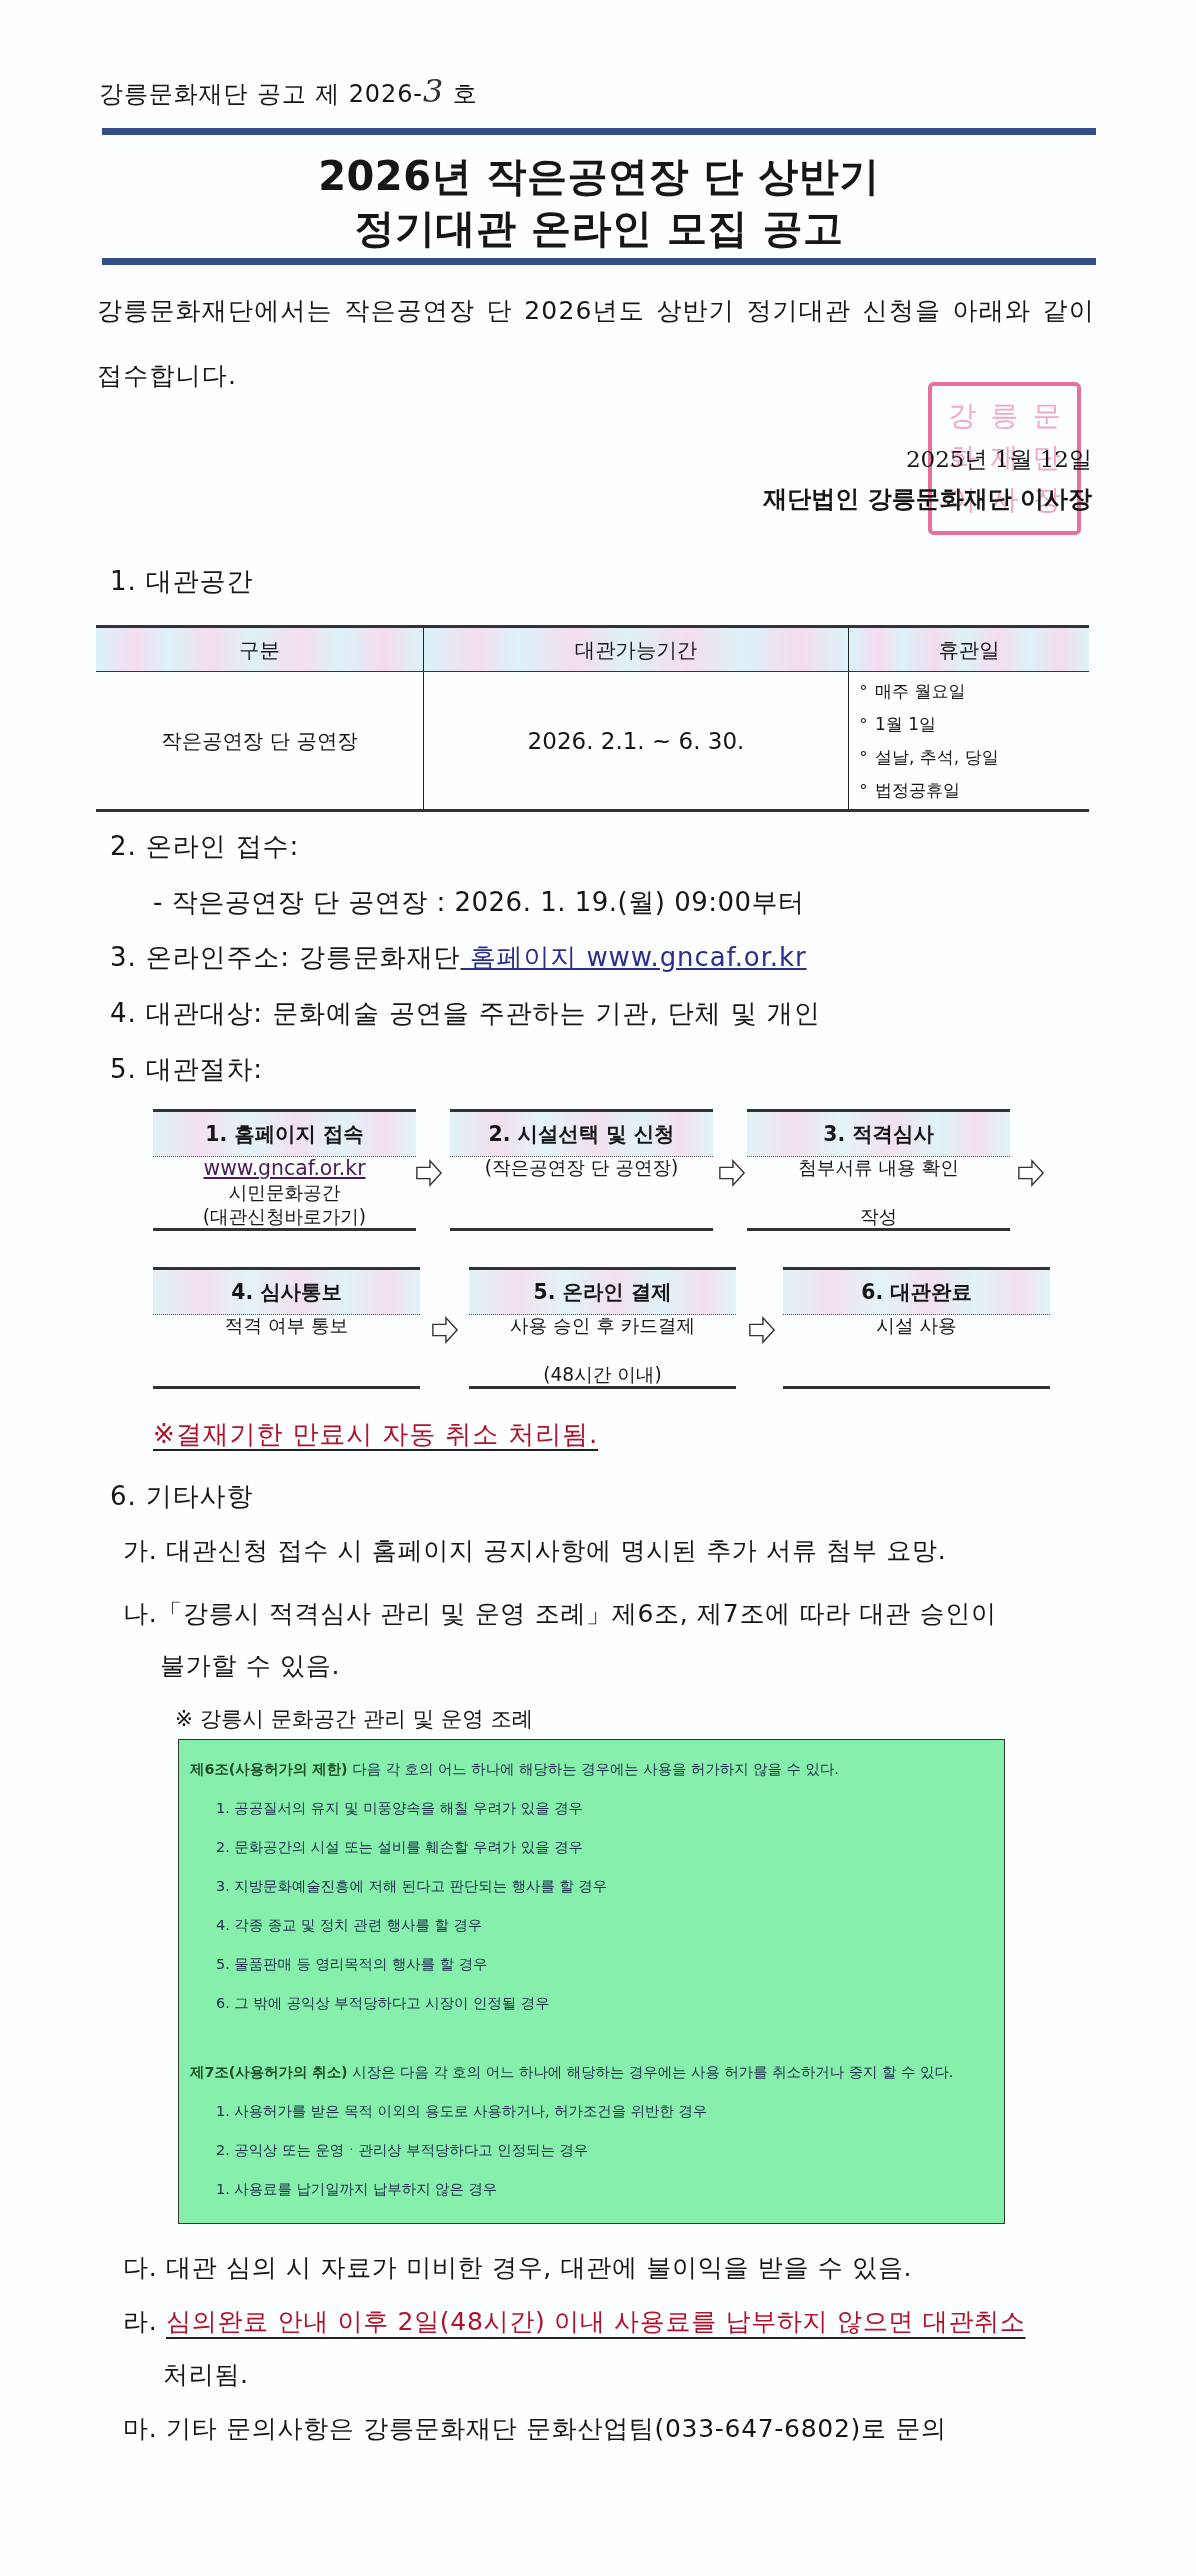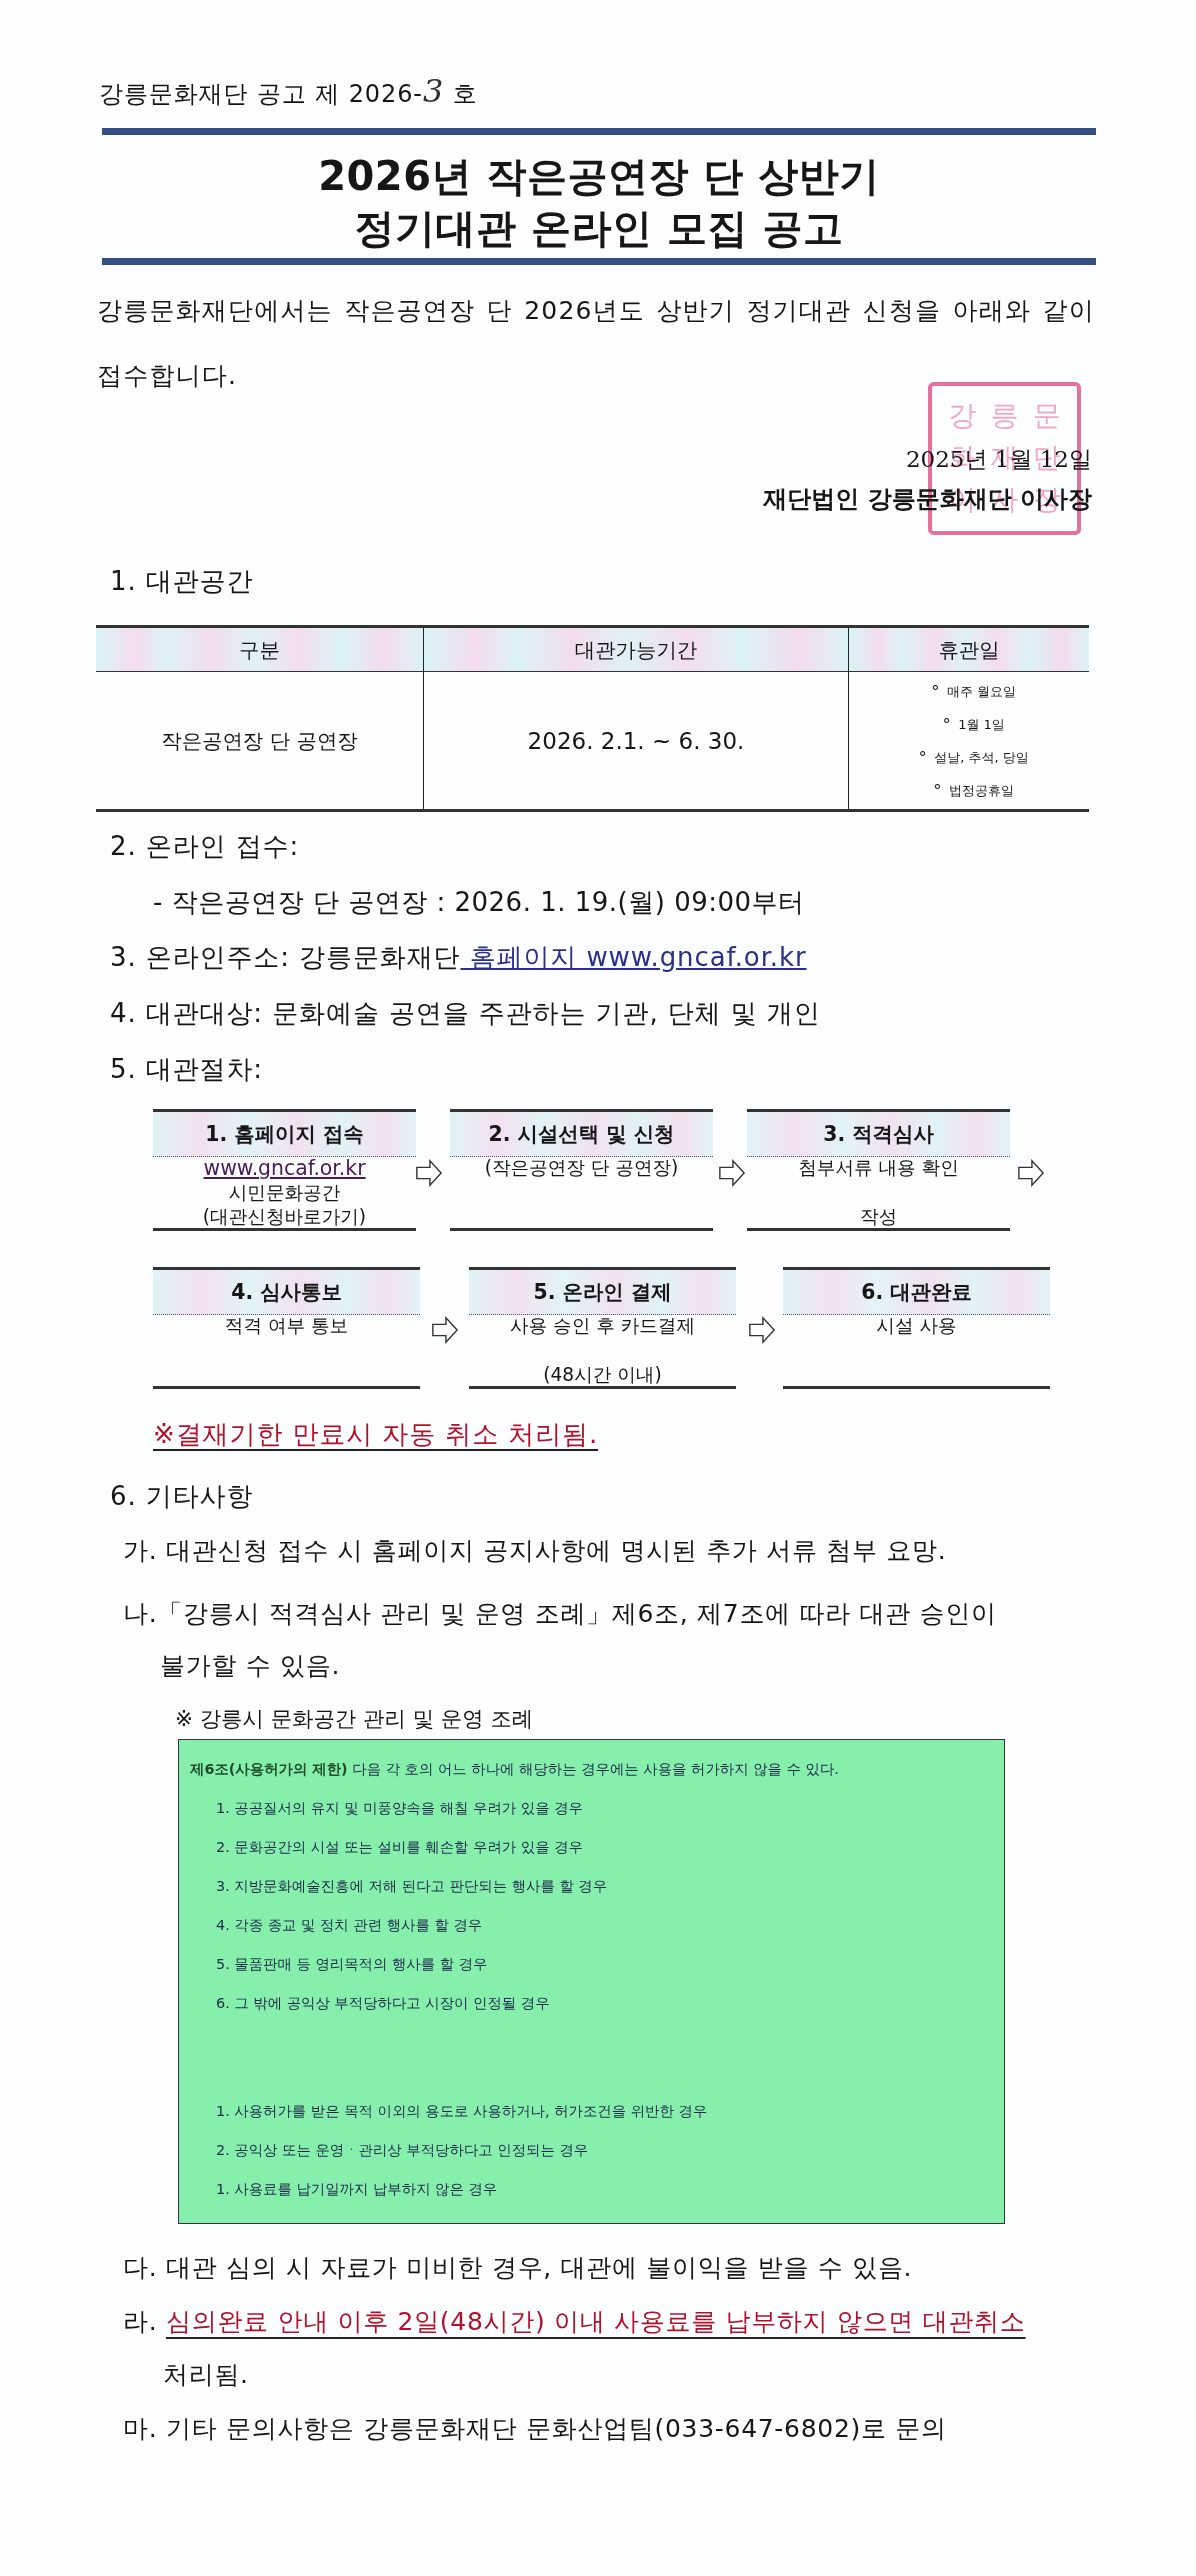--- a/index.html
+++ b/index.html
@@ -18,21 +18,21 @@
            padding:11px; gap:3.7px; }
   .stamp span { color:#e0427a; font-size:28px; font-family:"DejaVu Serif",serif; text-align:center; opacity:0.6; }
   .sec { font-size:26px; letter-spacing:0.9px; }
   .sec-sub { font-size:26px; letter-spacing:0.5px; }
   table.space { position:absolute; left:96px; top:625px; width:993px; border-collapse:collapse; font-size:20.4px; }
   table.space th { height:41px; font-weight:normal; border-top:3.7px solid #333; border-bottom:1.9px solid #333;
       background:linear-gradient(90deg,#d9f3f6 0%,#f4dcef 12%,#dcf2f6 22%,#f3dcee 35%,#def1f5 48%,#f4ddee 62%,#dcf2f6 75%,#f3dbee 88%,#dcf3f6 100%); }
   table.space td { border-bottom:3.7px solid #333; height:135px; text-align:center; vertical-align:middle; }
   table.space th + th, table.space td + td { border-left:1.9px solid #222; }
   .holiday-list { list-style:none; margin:0; padding:0 0 0 9.3px; text-align:left; }
-  .holiday-list li { line-height:33px; font-size:13px;text-align:center; }
+  .holiday-list li { line-height:33px; font-size:17px; }
   .holiday-list li::before { content:"°"; margin-right:7.4px; vertical-align:top; font-size:16.7px; }
   .link { color:#2a2f8a; text-decoration:underline; }
   .flow-box { position:absolute; width:263px; height:122px; border-top:3.7px solid #333; border-bottom:3.7px solid #333; box-sizing:border-box; }
   .flow-head { height:44px; display:flex; align-items:center; justify-content:center; font-weight:bold; font-size:20.4px;
       border-bottom:1.9px dotted #555;
       background:linear-gradient(90deg,#e0f3f7 0%,#f3e0f0 18%,#e2f4f7 36%,#f2e1ef 55%,#e0f3f7 72%,#f3e0ef 88%,#e1f4f8 100%); }
   .flow-body { height:71px; display:flex; flex-direction:column; align-items:center; justify-content:space-between; font-size:18.6px; line-height:22px; text-align:center; }
   .flow-link { color:#4a1a5c; text-decoration:underline; font-size:20.4px; }
   .arrow { position:absolute; width:28px; height:28px; }
   .warn { color:#b0122a; text-decoration:underline; text-decoration-color:#222; text-underline-offset:5.6px; font-size:26px; letter-spacing:0.9px; }
@@ -171,20 +171,21 @@
 
 <div class="abs ord-title" style="left:175px;top:1704px">※ 강릉시 문화공간 관리 및 운영 조례</div>
 <div class="ord-box">
   <div class="ord-line ord-head" style="top:20.4px"><b>제6조(사용허가의 제한)</b><span> 다음 각 호의 어느 하나에 해당하는 경우에는 사용을 허가하지 않을 수 있다.</span></div>
   <div class="ord-line ord-li" style="top:59px">1. 공공질서의 유지 및 미풍양속을 해칠 우려가 있을 경우</div>
   <div class="ord-line ord-li" style="top:98px">2. 문화공간의 시설 또는 설비를 훼손할 우려가 있을 경우</div>
   <div class="ord-line ord-li" style="top:137px">3. 지방문화예술진흥에 저해 된다고 판단되는 행사를 할 경우</div>
   <div class="ord-line ord-li" style="top:176px">4. 각종 종교 및 정치 관련 행사를 할 경우</div>
   <div class="ord-line ord-li" style="top:215px">5. 물품판매 등 영리목적의 행사를 할 경우</div>
   <div class="ord-line ord-li" style="top:254px">6. 그 밖에 공익상 부적당하다고 시장이 인정될 경우</div>
+  <div class="ord-line ord-head" style="top:323px"><b>제7조(사용허가의 취소)</b><span> 시장은 다음 각 호의 어느 하나에 해당하는 경우에는 사용 허가를 취소하거나 중지 할 수 있다.</span></div>
   <div class="ord-line ord-li" style="top:362px">1. 사용허가를 받은 목적 이외의 용도로 사용하거나, 허가조건을 위반한 경우</div>
   <div class="ord-line ord-li" style="top:401px">2. 공익상 또는 운영ㆍ관리상 부적당하다고 인정되는 경우</div>
   <div class="ord-line ord-li" style="top:440px">1. 사용료를 납기일까지 납부하지 않은 경우</div>
 </div>
 
 <div class="abs item" style="left:123px;top:2251px">다. 대관 심의 시 자료가 미비한 경우, 대관에 불이익을 받을 수 있음.</div>
 <div class="abs item" style="left:123px;top:2305px">
   <span>라. </span><span class="red-u">심의완료 안내 이후 2일(48시간) 이내 사용료를 납부하지 않으면 대관취소</span>
 </div>
 <div class="abs item" style="left:163px;top:2358px">처리됨.</div>

